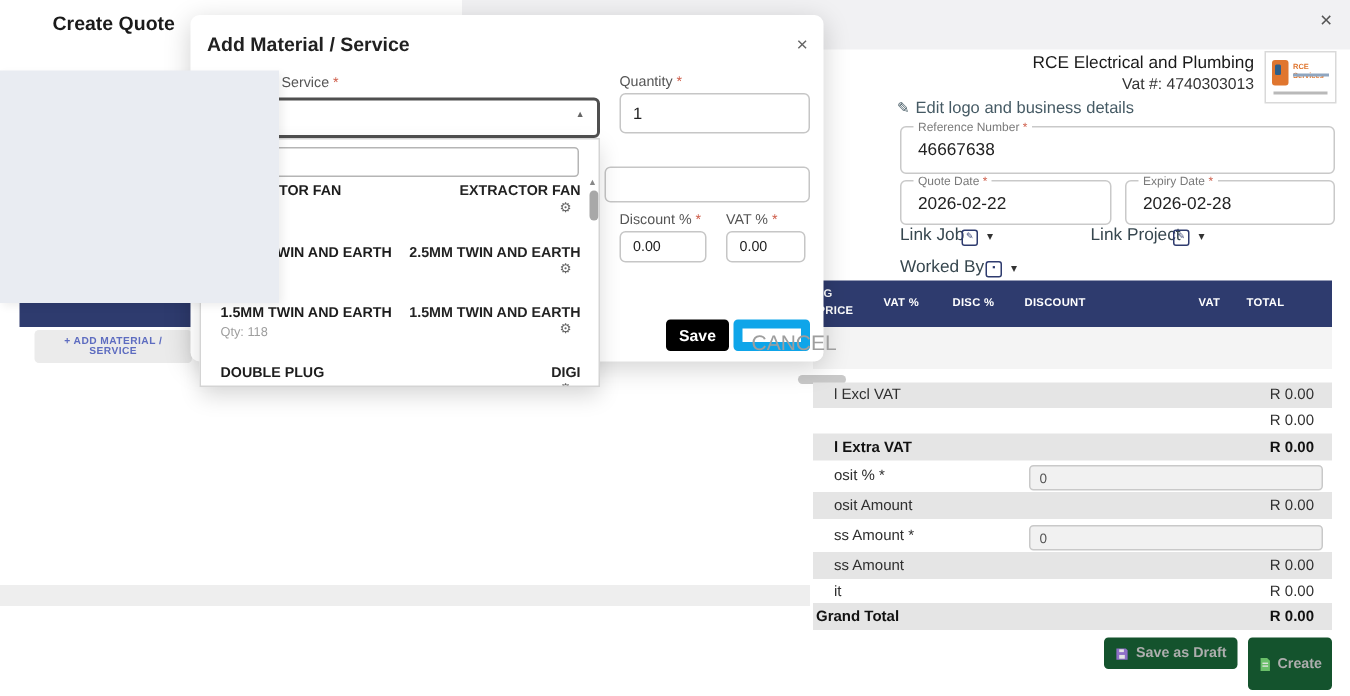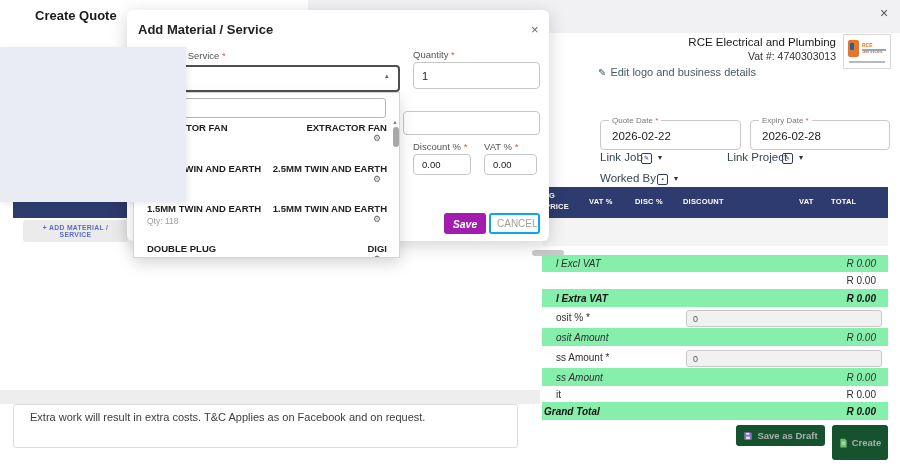--- a/index.html
+++ b/index.html
@@ -38,21 +38,21 @@
   
   .band{left:13px;top:187px;width:875px;height:31px;background:#2e3b6e;}
   .colhdr{position:absolute;color:#fff;font-size:7.5px;font-weight:bold;letter-spacing:.2px;}
   .emptyrow{left:542px;top:218px;width:346px;height:28px;background:#f4f4f4;}
   .addbtn{left:23px;top:220px;width:105px;height:22px;background:#ebebeb;border:none;border-radius:3px;
           font-family:"Liberation Sans",sans-serif;font-size:6.8px;font-weight:bold;color:#5d6cc0;letter-spacing:.3px;}
   .hthumb{left:532px;top:250px;width:32px;height:6px;background:#c9c9c9;border-radius:3px;}
   
   .trow{left:542px;width:346px;display:flex;align-items:center;justify-content:space-between;
         font-size:10px;color:#2f2f2f;box-sizing:border-box;padding:0 12px 0 14px;}
-  .trow.g{background:#86efac;font-style:italic;}
+  .trow.g{background:#e5e5e5;}
   .trow.b{font-weight:bold;color:#111;}
   .tinput{position:absolute;left:144px;width:182px;height:15px;background:#f1f1f1;border:1px solid #c9c9c9;
           border-radius:3px;font-family:"Liberation Sans",sans-serif;font-size:9px;color:#555;padding:0 6px;outline:none;}
   
   .fbtn{border:none;border-radius:3px;background:#14532d;display:flex;align-items:center;justify-content:center;
         gap:4px;font-family:"Liberation Sans",sans-serif;font-size:9.5px;font-weight:bold;color:#aeaeae;}
   
   .notesband{left:0;top:390px;width:540px;height:14px;background:#eeeeee;}
   .notesbox{left:13px;top:404px;width:505px;height:44px;background:#fff;border:1px solid #dcdcdc;border-radius:3px;box-sizing:border-box;}
   .notestext{position:absolute;left:16px;top:6px;font-size:11px;color:#3c3c3c;}
@@ -60,24 +60,24 @@
   .modal{left:127px;top:10px;width:422px;height:231px;background:#fff;border-radius:6px;
          box-shadow:0 4px 18px rgba(0,0,0,.18);z-index:10;}
   .mtitle{position:absolute;left:11px;top:12px;font-size:13px;font-weight:bold;color:#212121;}
   .mclose{position:absolute;left:404px;top:12px;font-size:13px;color:#666;cursor:pointer;}
   .mlabel{position:absolute;font-size:9.5px;color:#555;}
   .selectbox{position:absolute;left:6px;top:55px;width:267px;height:27px;border:2px solid #4f4f4f;
              border-radius:4px;background:#fff;box-sizing:border-box;}
   .selcaret{position:absolute;left:258px;top:62px;font-size:7px;color:#666;}
   .minput{position:absolute;border:1px solid #c6c6c6;border-radius:4px;background:#fff;box-sizing:border-box;
           font-family:"Liberation Sans",sans-serif;font-size:11px;color:#222;padding:0 8px;outline:none;}
-  .savebtn{position:absolute;left:317px;top:203px;width:42px;height:21px;background:#a21caf;color:#fff;
-           border:none;border-radius:3px;font-family:"Liberation Sans",sans-serif;font-size:10.5px;font-weight:bold;font-style:italic;}
+  .savebtn{position:absolute;left:317px;top:203px;width:42px;height:21px;background:#000000;color:#fff;
+           border:none;border-radius:3px;font-family:"Liberation Sans",sans-serif;font-size:10.5px;font-weight:bold;}
   .cancelbtn{position:absolute;left:362px;top:203px;width:51px;height:21px;background:#fff;color:#9e9e9e;
-           border:2px solid #0ea5e9;border-radius:3px;font-family:"Liberation Sans",sans-serif;font-size:10px;}
+           border:6px solid #0ea5e9;border-radius:3px;font-family:"Liberation Sans",sans-serif;font-size:14px;}
   
   .dropdown{left:133px;top:92px;width:267px;height:166px;background:#fff;border:1px solid #d4d4d4;
             box-shadow:0 6px 14px rgba(0,0,0,.15);z-index:20;overflow:hidden;box-sizing:border-box;}
   .ddsearch{position:absolute;left:6px;top:5px;width:246px;height:20px;border:1px solid #b5b5b5;border-radius:3px;
             box-sizing:border-box;outline:none;font-family:"Liberation Sans",sans-serif;font-size:10px;}
   .sb-up{position:absolute;left:258px;top:26px;font-size:6px;color:#888;}
   .sb-thumb{position:absolute;left:259px;top:34px;width:6px;height:20px;background:#a8a8a8;border-radius:3px;}
   .dditem{position:absolute;left:13px;width:240px;height:40px;}
   .ddname{position:absolute;left:0;top:2px;font-size:9.5px;font-weight:bold;color:#1c1c1c;white-space:nowrap;}
   .ddqty{position:absolute;left:0;top:15px;font-size:8.5px;color:#9e9e9e;}
@@ -105,20 +105,24 @@
   <div class="abs logo">
     <div class="logo-r"></div>
     <span class="logo-name">RCE Services</span>
     <div class="logo-bar1"></div>
     <div class="logo-bar2"></div>
   </div>
   <div class="abs editlink">
     <span class="pencil">✎</span><span>Edit logo and business details</span>
   </div>
 
+  <div class="abs ofield" style="left:600px;top:84px;width:288px;height:30px;">
+    <span class="flabel"><span>Reference Number</span> <span class="fstar">*</span></span>
+    <input class="oinput" readonly="" value="46667638" style="">
+  </div>
   <div class="abs ofield" style="left:600px;top:120px;width:139px;height:28px;">
     <span class="flabel"><span>Quote Date</span> <span class="fstar">*</span></span>
     <input class="oinput" readonly="" value="2026-02-22" style="">
   </div>
   <div class="abs ofield" style="left:750px;top:120px;width:138px;height:28px;">
     <span class="flabel"><span>Expiry Date</span> <span class="fstar">*</span></span>
     <input class="oinput" readonly="" value="2026-02-28" style="">
   </div>
 
   <span class="abs linklbl" style="left:600px;top:151px;">Link Job</span>
@@ -192,23 +196,20 @@
   <button class="abs fbtn" style="left:832px;top:425px;width:56px;height:35px;">
     <svg width="9" height="10" viewBox="0 0 12 16">
         <path fill="#6abf69" d="M1 1h7l3 3v11H1z"></path>
         <rect x="3" y="6" width="6" height="1.4" fill="#e4e4e4"></rect>
         <rect x="3" y="9" width="6" height="1.4" fill="#e4e4e4"></rect>
       </svg>
     <span>Create</span>
   </button>
 
   <div class="abs notesband"></div>
-  <div class="abs notesbox">
-    <span class="notestext">Extra work will result in extra costs. T&amp;C Applies as on Facebook and on request.</span>
-  </div>
 
   <div class="abs modal">
     <span class="mtitle">Add Material / Service</span>
     <span class="mclose">×</span>
     <span class="mlabel" style="left:19px;top:40px;"><span>Material / Service</span> <span class="fstar">*</span></span>
     <div class="selectbox"></div>
     <span class="selcaret">▴</span>
     <span class="mlabel" style="left:286px;top:39px;"><span>Quantity</span> <span class="fstar">*</span></span>
     <input class="minput" style="left: 286px; top: 52px; width: 127px; height: 27px;" readonly="" value="1">
     <input class="minput" style="left: 276px; top: 101px; width: 137px; height: 24px;" readonly="">

